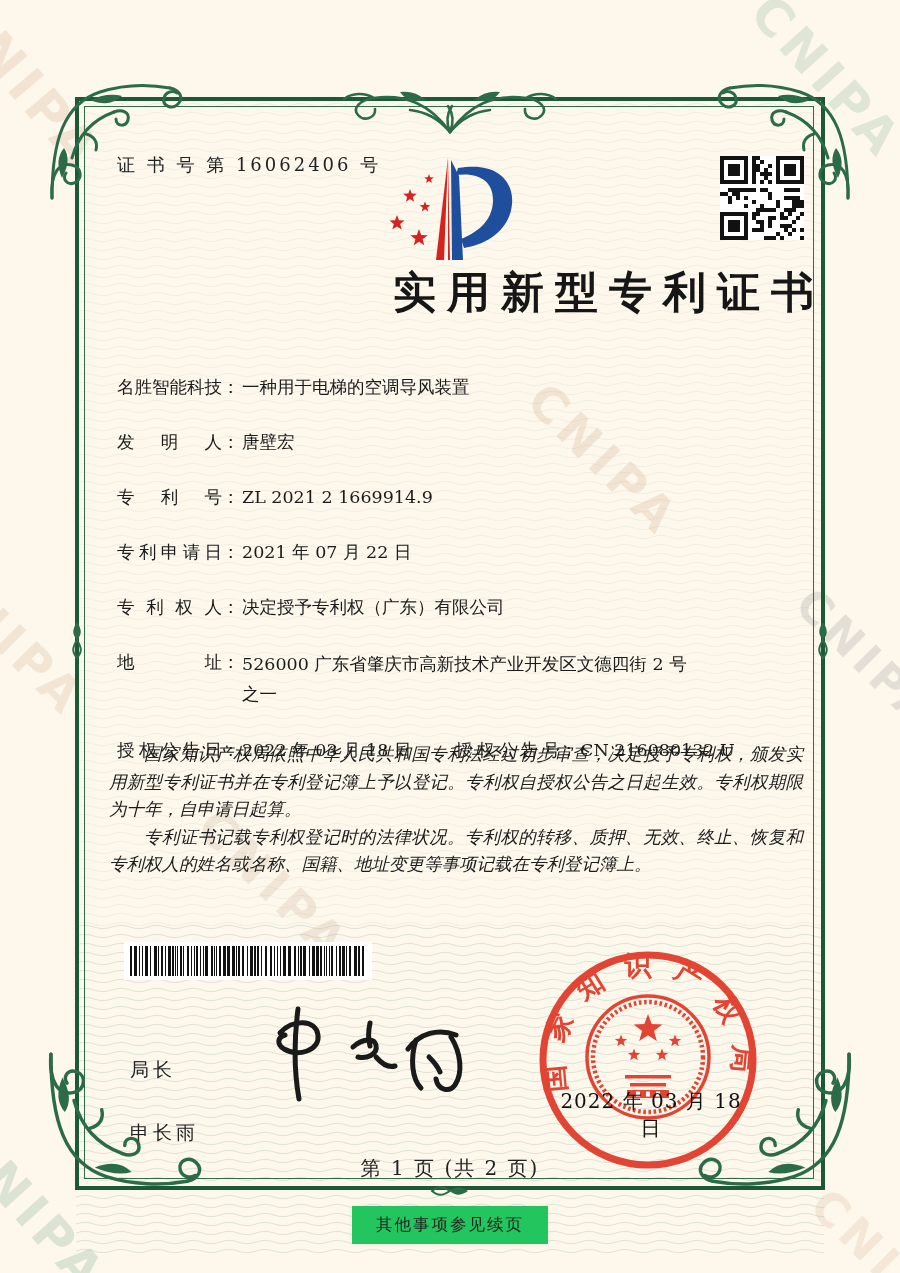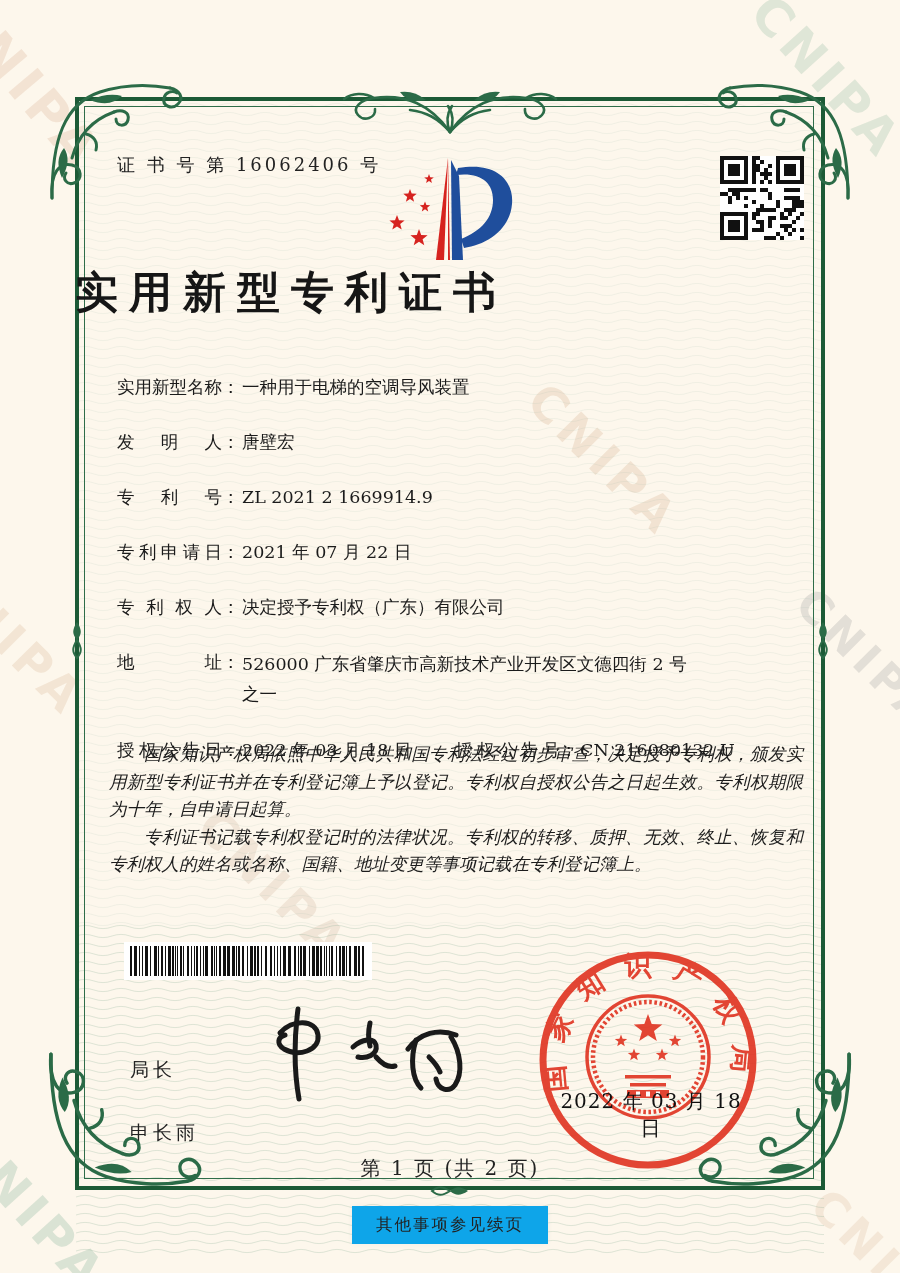--- a/index.html
+++ b/index.html
@@ -18,21 +18,21 @@
 
   .waves{position:absolute;left:76px;top:99px;pointer-events:none;}
 
   .orn{position:absolute;overflow:visible;}
 
   .cert-no{position:absolute;left:117px;top:153px;font-size:18px;letter-spacing:3px;color:#222;}
 
   .logo{position:absolute;left:362px;top:146px;}
   .qr{position:absolute;left:720px;top:156px;background:#fff;}
 
-  .title{position:absolute;left:75px;top:264px;width:750px;text-align:left;
+  .title{position:absolute;left:75px;top:264px;width:750px;text-align:right;
          font-size:43px;font-weight:700;letter-spacing:11px;color:#161616;}
 
   .fields{position:absolute;left:117px;top:374px;width:694px;}
   .frow{display:flex;align-items:flex-start;margin-bottom:28px;font-size:17.5px;line-height:27px;}
   .flabel{width:105px;flex:none;text-align:justify;text-align-last:justify;}
   .fcolon{flex:none;width:20px;}
   .fvalue{flex:1;}
   .frow.addr .fvalue{max-width:450px;line-height:30px;}
   .grant{display:flex;font-size:17.5px;line-height:27px;margin-top:0;}
   .gpair{display:flex;}
@@ -50,21 +50,21 @@
   .signer div{letter-spacing:4px;margin-top:24px;}
   .signature{position:absolute;left:258px;top:995px;}
 
   .seal{position:absolute;left:533px;top:945px;}
   .seal-date{position:absolute;left:556px;top:1088px;width:190px;text-align:center;
              font-size:20px;letter-spacing:1px;color:#111;font-weight:500;}
 
   .page-info{position:absolute;left:75px;top:1155px;width:750px;text-align:center;
              font-size:20px;letter-spacing:2px;color:#222;}
 
-  .cont-note{position:absolute;left:352px;top:1206px;width:196px;height:38px;background:#0ea5e9;
+  .cont-note{position:absolute;left:352px;top:1206px;width:196px;height:38px;background:#22c55e;
              display:flex;align-items:center;justify-content:center;font-size:16.5px;
              letter-spacing:2px;color:#222;box-shadow:0 0 6px rgba(0,0,0,0.04);}
 
   .defs-holder{position:absolute;width:0;height:0;overflow:hidden;}
 </style>
 </head>
 <body>
 
 <div class="page">
 
@@ -349,21 +349,21 @@
       <rect x="48" y="80" width="4" height="4" fill="#111"></rect>
       <rect x="52" y="80" width="4" height="4" fill="#111"></rect>
       <rect x="60" y="80" width="4" height="4" fill="#111"></rect>
       <rect x="80" y="80" width="4" height="4" fill="#111"></rect>
     </svg>
 
   <div class="title">实用新型专利证书</div>
 
   <div class="fields">
     <div class="frow">
-      <span class="flabel">实用新型名称</span>
+      <span class="flabel">名胜智能科技</span>
       <span class="fcolon">：</span>
       <span class="fvalue">一种用于电梯的空调导风装置</span>
     </div>
     <div class="frow">
       <span class="flabel">发明人</span>
       <span class="fcolon">：</span>
       <span class="fvalue">唐壁宏</span>
     </div>
     <div class="frow">
       <span class="flabel">专利号</span>

